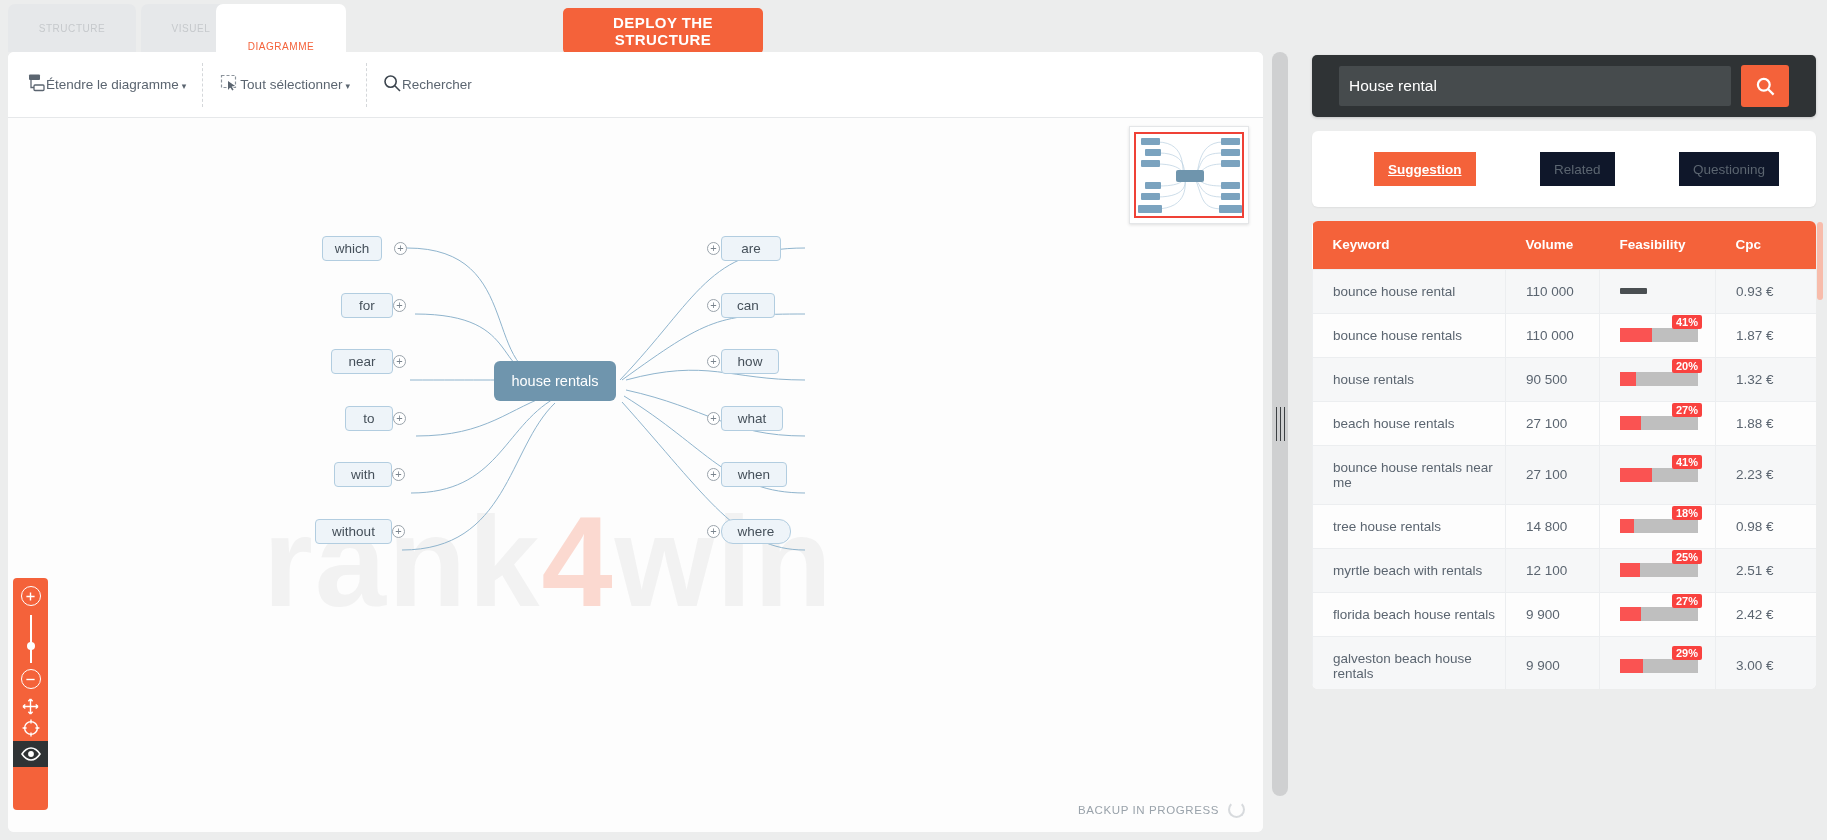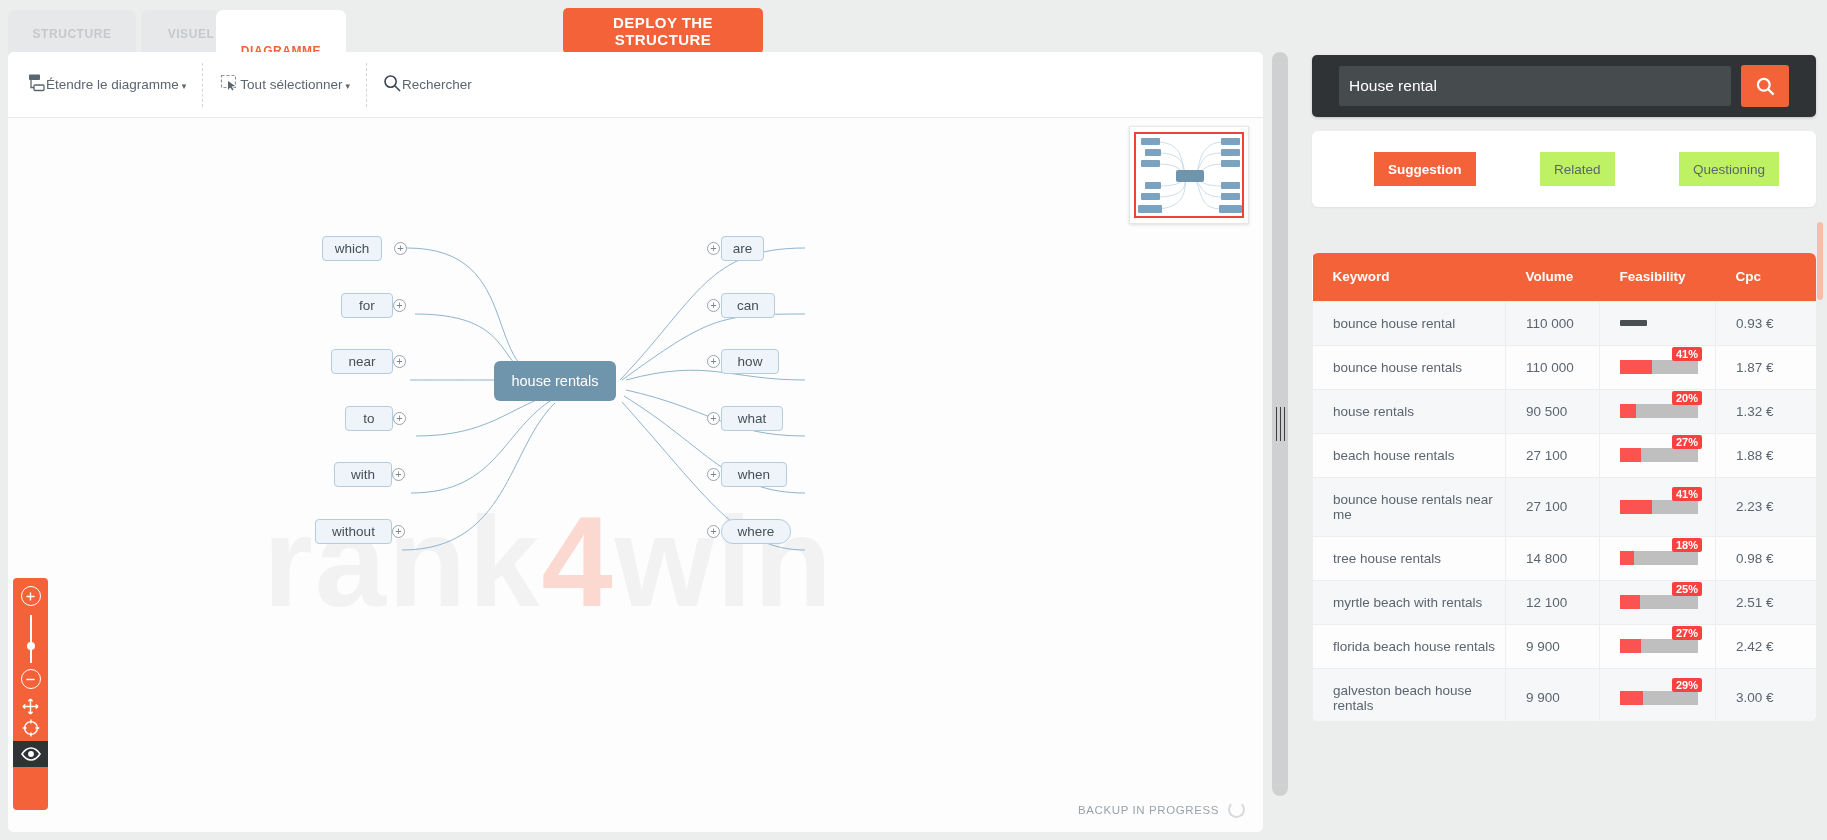--- a/index.html
+++ b/index.html
@@ -17,24 +17,24 @@
     position: absolute; left: 0; top: 0;
     width: 1268px; height: 840px;
     background: #eceded;
   }
 
   
   #tab-strip {
     position: absolute; left: 0; top: 0; height: 58px; width: 100%;
   }
   .tab {
-    position: absolute; top: 10px; height: 48px;
+    position: absolute; top: 4px; height: 48px;
     border-radius: 7px 7px 0 0;
     display: flex; align-items: center; justify-content: center;
-    font-size: 12px; font-weight: 700; letter-spacing: .55px;
+    font-size: 10px; font-weight: 400; letter-spacing: .55px;
     cursor: pointer; user-select: none;
   }
   .tab.inactive { background: #e6e8ea; color: #c6c9cc; }
   .tab.active   { background: #ffffff; color: #f4623a; align-items: flex-end; }
   #tab-structure { left: 8px;   width: 128px; }
   #tab-visuel    { left: 141px; width: 100px; }
   #tab-diagramme { left: 216px; width: 130px; }
 
   #deploy-btn {
     position: absolute; right: 505px; top: 8px;
@@ -220,31 +220,30 @@
     background: #fff; border-radius: 6px;
     display: flex; align-items: center;
     box-shadow: 0 1px 2px rgba(0,0,0,.06);
   }
   .mode-btn {
     height: 34px; border: none; cursor: pointer;
     font-family: "Liberation Sans", sans-serif;
     font-size: 13.5px; padding: 0 14px;
   }
   .mode-btn.on  { background: #f4623a; color: #fff; font-weight: 700; }
-  .mode-btn.off { background: #bef264; color: #5b6570; text-align: right; }
-  #mode-suggestion  { position: absolute; left: 62px;  }
+  .mode-btn.off { background: #0f172a; color: #5b6570; text-align: right; }
+  #mode-suggestion  { position: absolute; left: 62px; text-decoration: underline;  }
   #mode-related     { position: absolute; left: 228px; }
   #mode-questioning { position: absolute; left: 367px; }
 
   #table-card {
     position: absolute; left: 12px; top: 221px;
     width: 504px; height: 468px;
     background: #fff; border-radius: 6px;
     overflow: hidden;
-    margin-top: 32px;
   }
   #kw-table { width: 100%; border-collapse: collapse; table-layout: fixed; }
   #kw-table thead th {
     background: #f4623a; color: #fff;
     font-size: 13.5px; font-weight: 700; text-align: left;
     padding: 14px 0 14px 20px; height: 48px;
   }
   #kw-table tbody td {
     font-size: 13.5px; color: #5b6570;
     border: 1px solid #eceef0;
@@ -368,21 +367,21 @@
         <div class="node" style="left:337px; top:288px; width:48px;">to</div>
         <div class="plus" style="left:385px; top:294px;">+</div>
 
         <div class="node" style="left:326px; top:344px; width:58px;">with</div>
         <div class="plus" style="left:384px; top:350px;">+</div>
 
         <div class="node" style="left:307px; top:401px; width:77px;">without</div>
         <div class="plus" style="left:384px; top:407px;">+</div>
 
         <div class="plus" style="left:699px; top:124px;">+</div>
-        <div class="node" style="left:713px; top:118px; width:43px;">are</div>
+        <div class="node" style="left:713px; top:118px; width:60px;">are</div>
 
         <div class="plus" style="left:699px; top:181px;">+</div>
         <div class="node" style="left:713px; top:175px; width:54px;">can</div>
 
         <div class="plus" style="left:699px; top:237px;">+</div>
         <div class="node" style="left:713px; top:231px; width:58px;">how</div>
 
         <div class="plus" style="left:699px; top:294px;">+</div>
         <div class="node" style="left:713px; top:288px; width:62px;">what</div>
 

